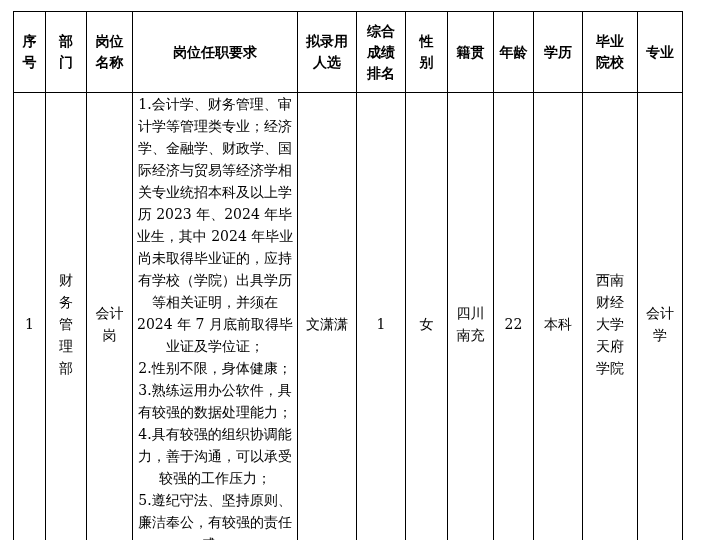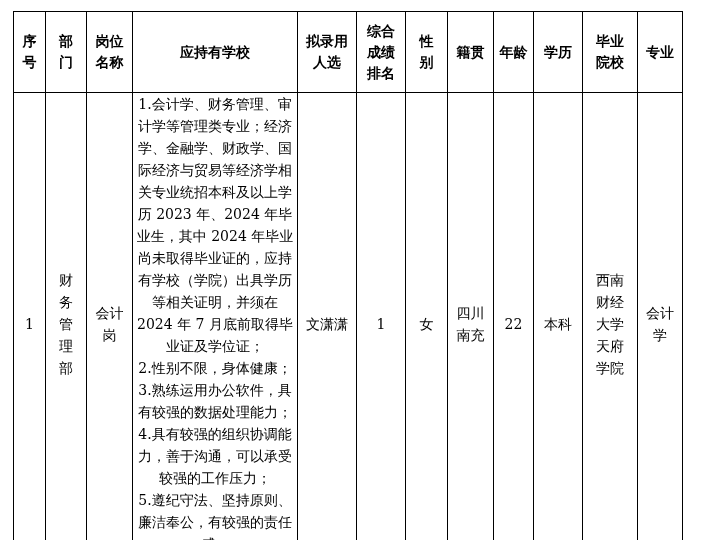--- a/index.html
+++ b/index.html
@@ -66,21 +66,21 @@
     <col style="width:45px">
   </colgroup>
   <thead>
     <tr>
       <th>序
 号</th>
       <th>部
 门</th>
       <th>岗位
 名称</th>
-      <th>应持有学校</th>
+      <th>岗位任职要求</th>
       <th>拟录用
 人选</th>
       <th>综合
 成绩
 排名</th>
       <th>性
 别</th>
       <th>籍贯</th>
       <th>年龄</th>
       <th>学历</th>

